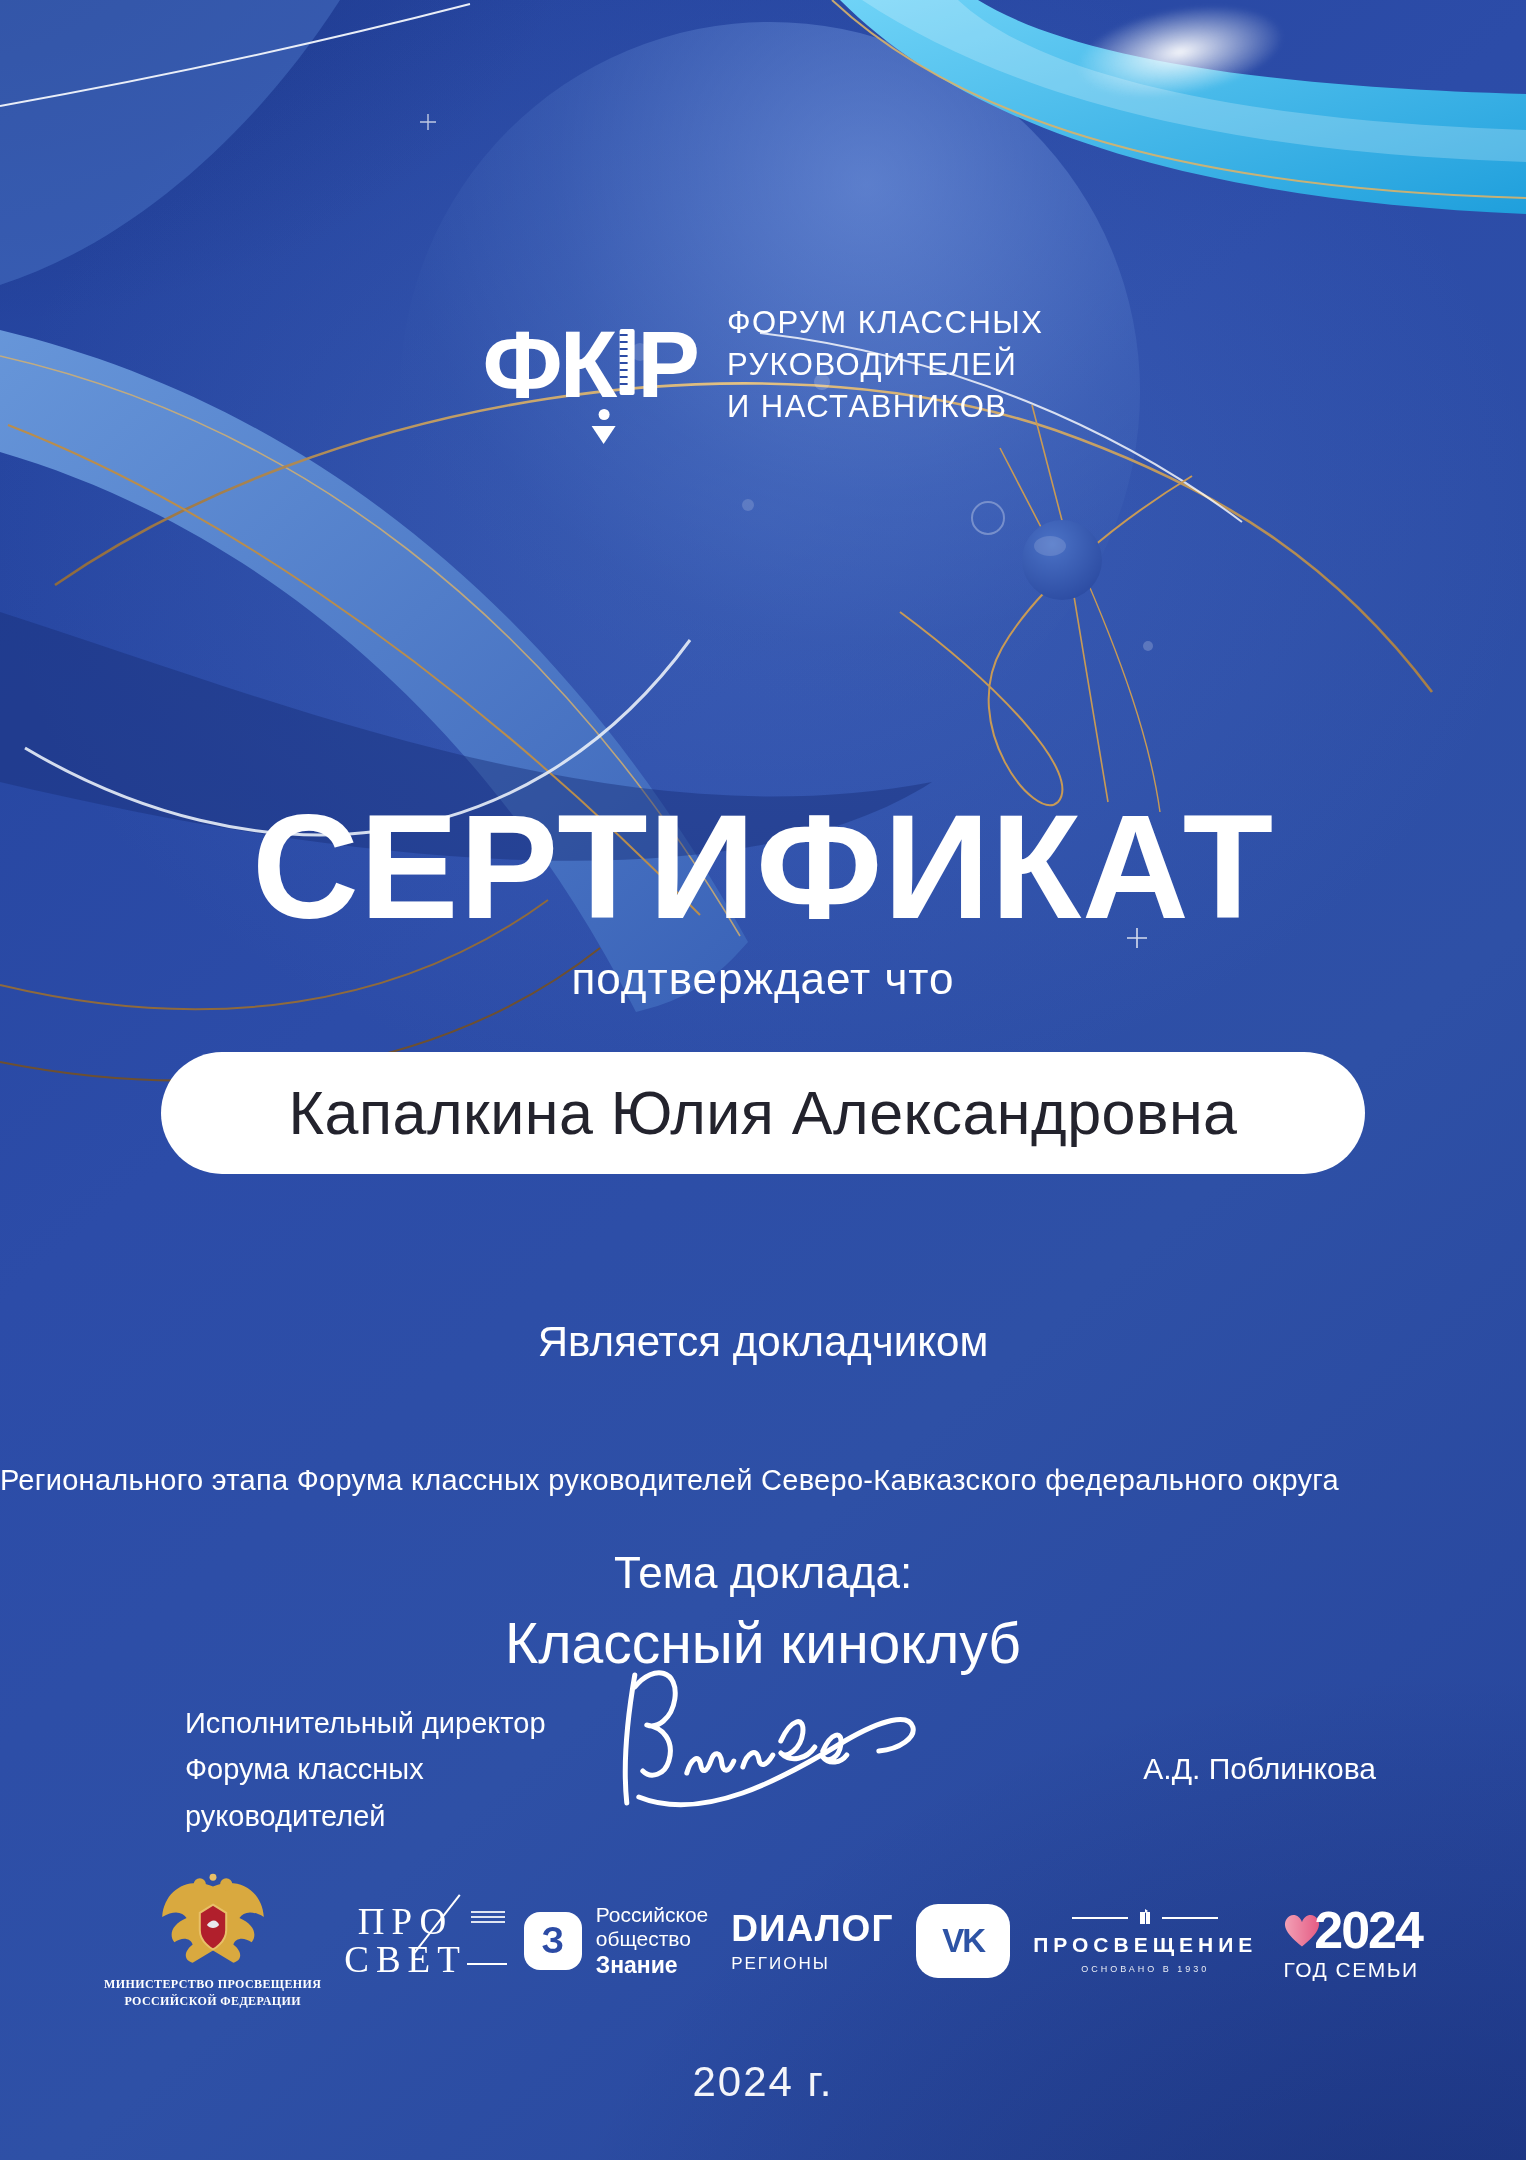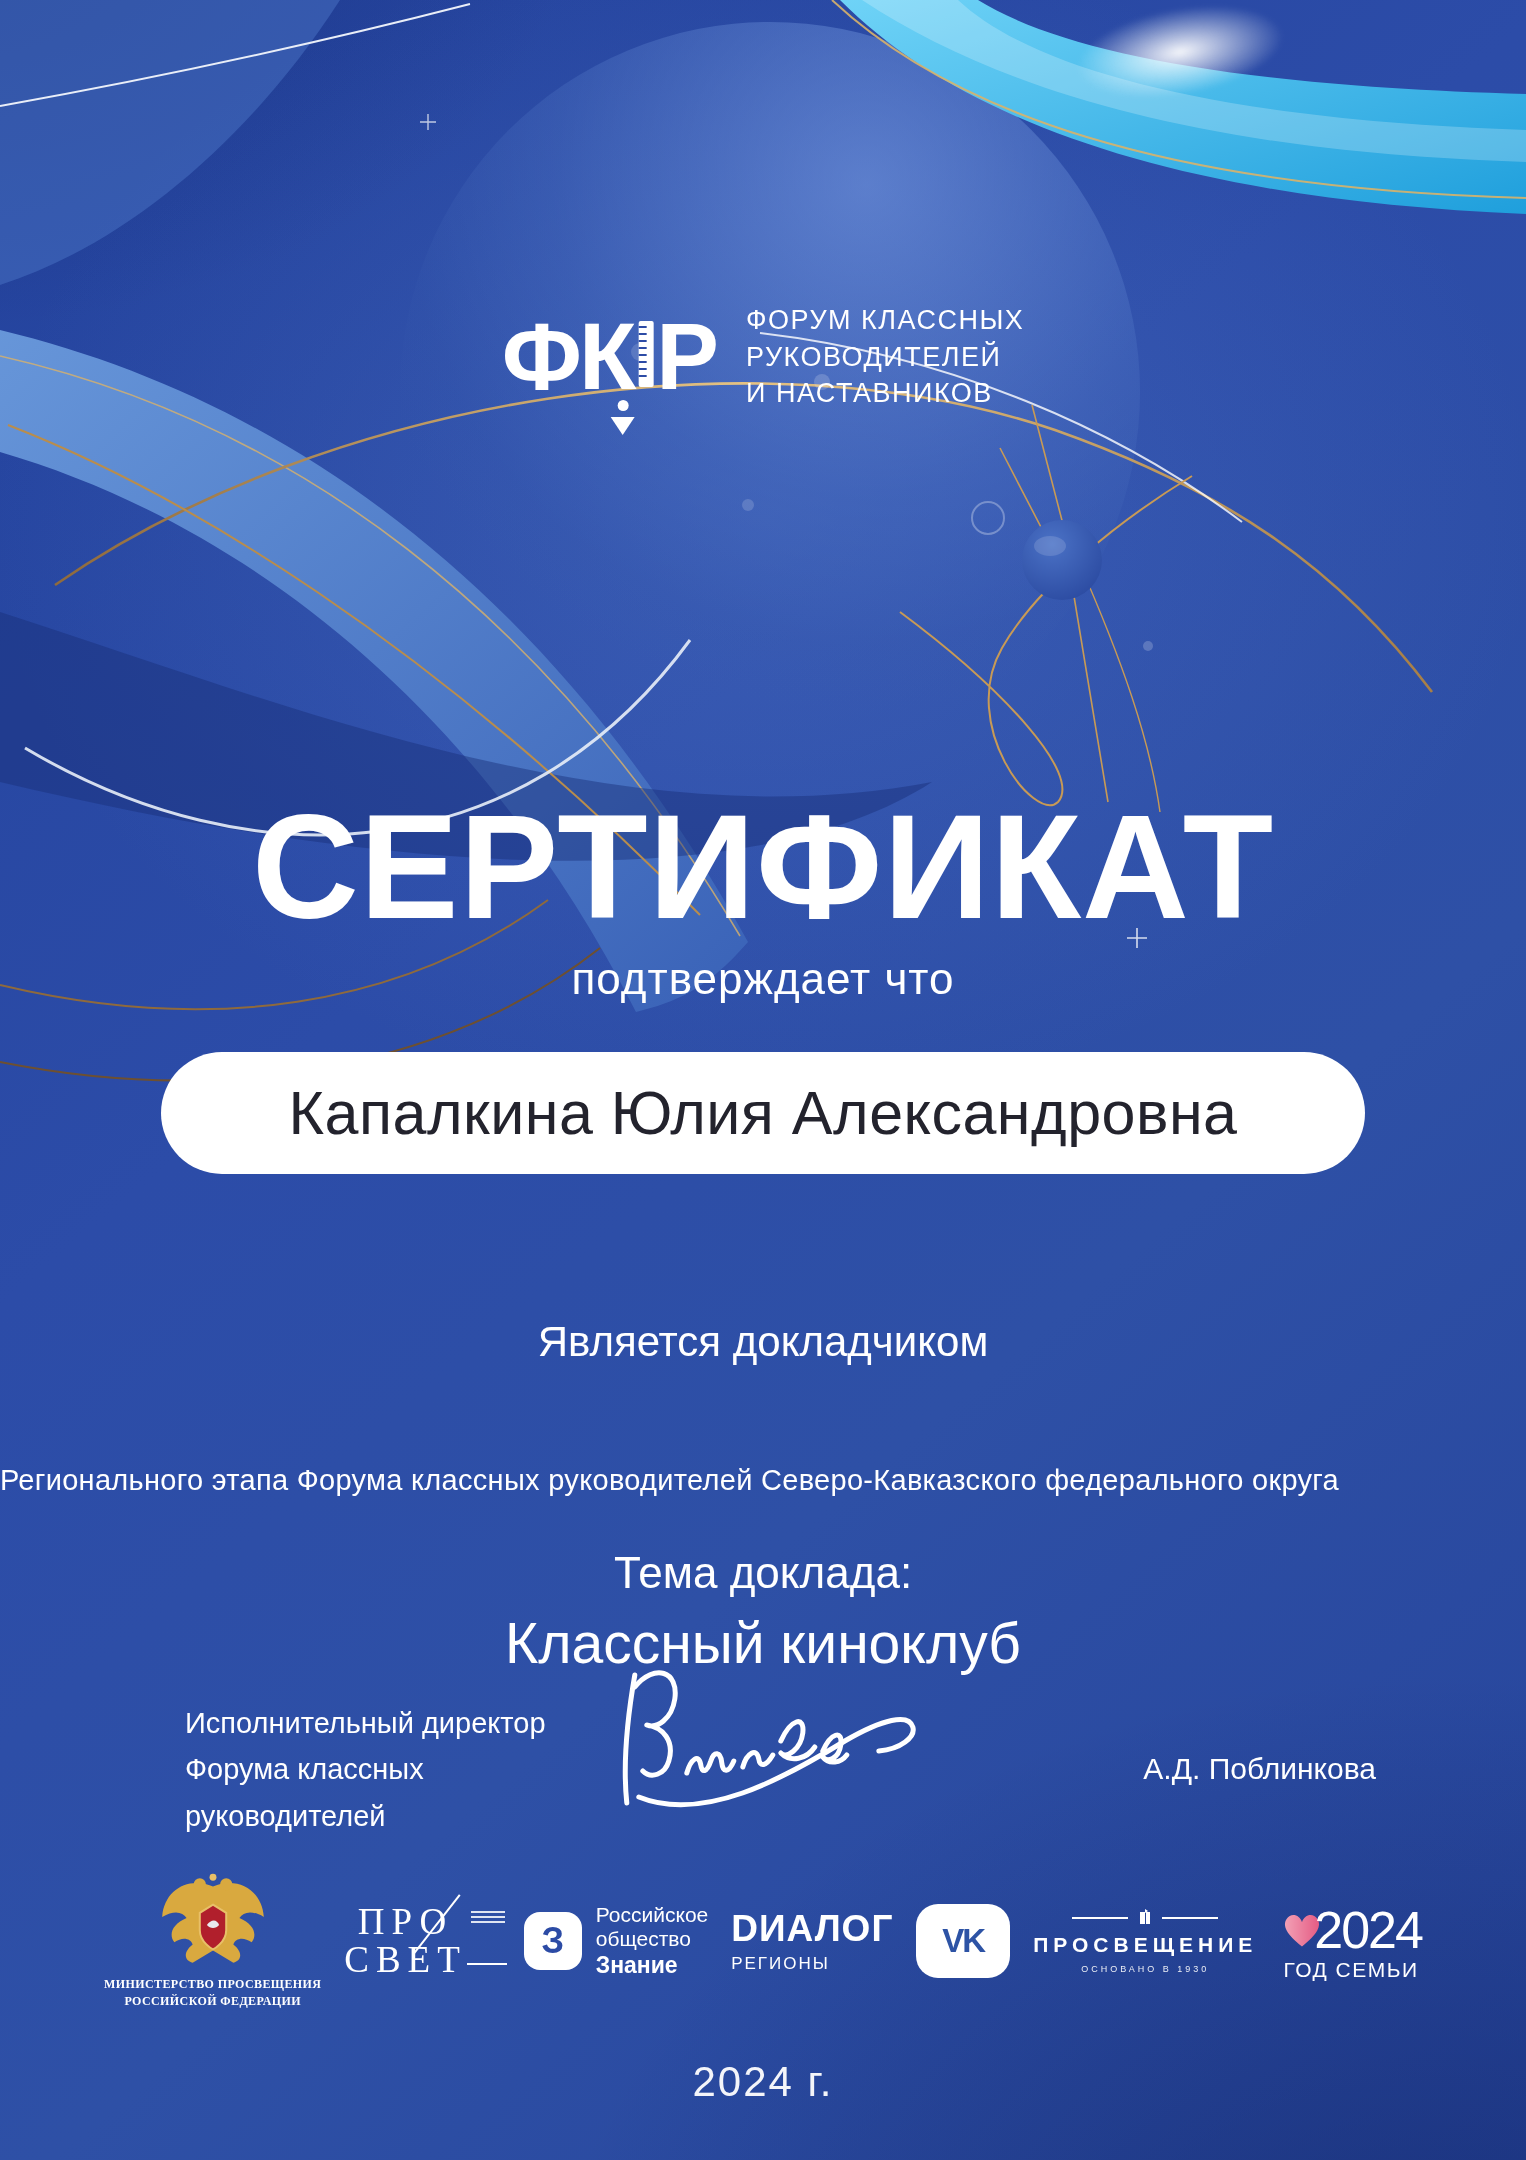--- a/index.html
+++ b/index.html
@@ -28,21 +28,21 @@
   .deco-svg{left:0;top:0;}
   
   .logo-block{top:302px;left:50%;transform:translateX(-50%);display:flex;align-items:center;gap:30px;}
   .fkr-mark{position:relative;display:flex;align-items:center;font-weight:900;font-size:94px;line-height:.9;letter-spacing:-3px;}
   .fkr-ruler{width:15px;height:66px;background:#fff;margin:0 3px 6px 5px;position:relative;border-radius:2px;}
   .fkr-ruler::after{content:"";position:absolute;left:0;top:5px;bottom:5px;width:8px;
     background:repeating-linear-gradient(to bottom,#2c4ba5 0 2px,rgba(0,0,0,0) 2px 7px);}
   .fkr-dot{position:absolute;left:116px;bottom:-12px;width:11px;height:11px;border-radius:50%;background:#fff;}
   .fkr-tip{position:absolute;left:109px;bottom:-36px;width:0;height:0;
     border-left:12px solid transparent;border-right:12px solid transparent;border-top:18px solid #fff;}
-  .logo-text{font-size:27px;line-height:1.36;letter-spacing:1.5px;font-weight:400;}
+  .logo-text{font-size:31px;line-height:1.36;letter-spacing:1.5px;font-weight:400;}
   
   .title{top:782px;left:0;width:100%;text-align:center;font-size:148px;font-weight:800;letter-spacing:1px;}
   .subtitle{top:954px;left:0;width:100%;text-align:center;font-size:44px;font-weight:300;letter-spacing:1px;}
   .name-pill{top:1052px;left:50%;transform:translateX(-50%);width:1204px;height:122px;background:#fff;border-radius:62px;
     display:flex;align-items:center;justify-content:center;}
   .name-pill span{color:#23232d;font-size:61px;font-weight:500;letter-spacing:.5px;}
   .role-line{top:1318px;left:0;width:100%;text-align:center;font-size:42px;font-weight:400;}
   .event-name{top:1380px;left:0;width:100%;text-align:center;font-size:54px;font-weight:500;}
   .event-details{top:1464px;left:0;width:100%;font-size:29px;font-weight:400;letter-spacing:.3px;}
   .topic-label{top:1548px;left:0;width:100%;text-align:center;font-size:44px;font-weight:500;}
@@ -71,21 +71,21 @@
   .dialog-title{font-size:37px;font-weight:700;letter-spacing:1px;}
   .dialog-sub{font-size:17px;letter-spacing:2px;margin-top:4px;align-self:flex-start;}
   .vk-icon{width:94px;height:74px;border-radius:22px;background:#fff;display:flex;align-items:center;justify-content:center;}
   .vk-icon span{color:#2d53a5;font-size:33px;font-weight:900;letter-spacing:-2px;}
   .prosveshchenie{font-family:Liberation Sans, sans-serif;}
   .prosv-top{display:flex;align-items:center;gap:8px;margin-bottom:6px;}
   .prosv-top .rule{width:56px;height:2px;background:#fff;}
   .prosv-title{font-size:21px;letter-spacing:5px;font-weight:700;}
   .prosv-sub{font-size:9px;letter-spacing:3px;margin-top:7px;opacity:.9;}
   .year2024-top{display:flex;align-items:center;}
-  .year2024-top .num{font-size:52px;font-weight:400;letter-spacing:-2px;margin-left:-10px;}
+  .year2024-top .num{font-size:52px;font-weight:700;letter-spacing:-2px;margin-left:-10px;}
   .year2024-sub{font-size:21px;letter-spacing:1.5px;margin-top:-2px;}
   .footer-year{top:2058px;left:0;width:100%;text-align:center;font-size:42px;font-weight:300;letter-spacing:2px;opacity:.95;}
 </style>
 </head>
 <body>
 
 <div class="page">
 
   <div class="abs planet"></div>
   <svg class="abs deco-svg" width="1526" height="2160" viewBox="0 0 1526 2160">

